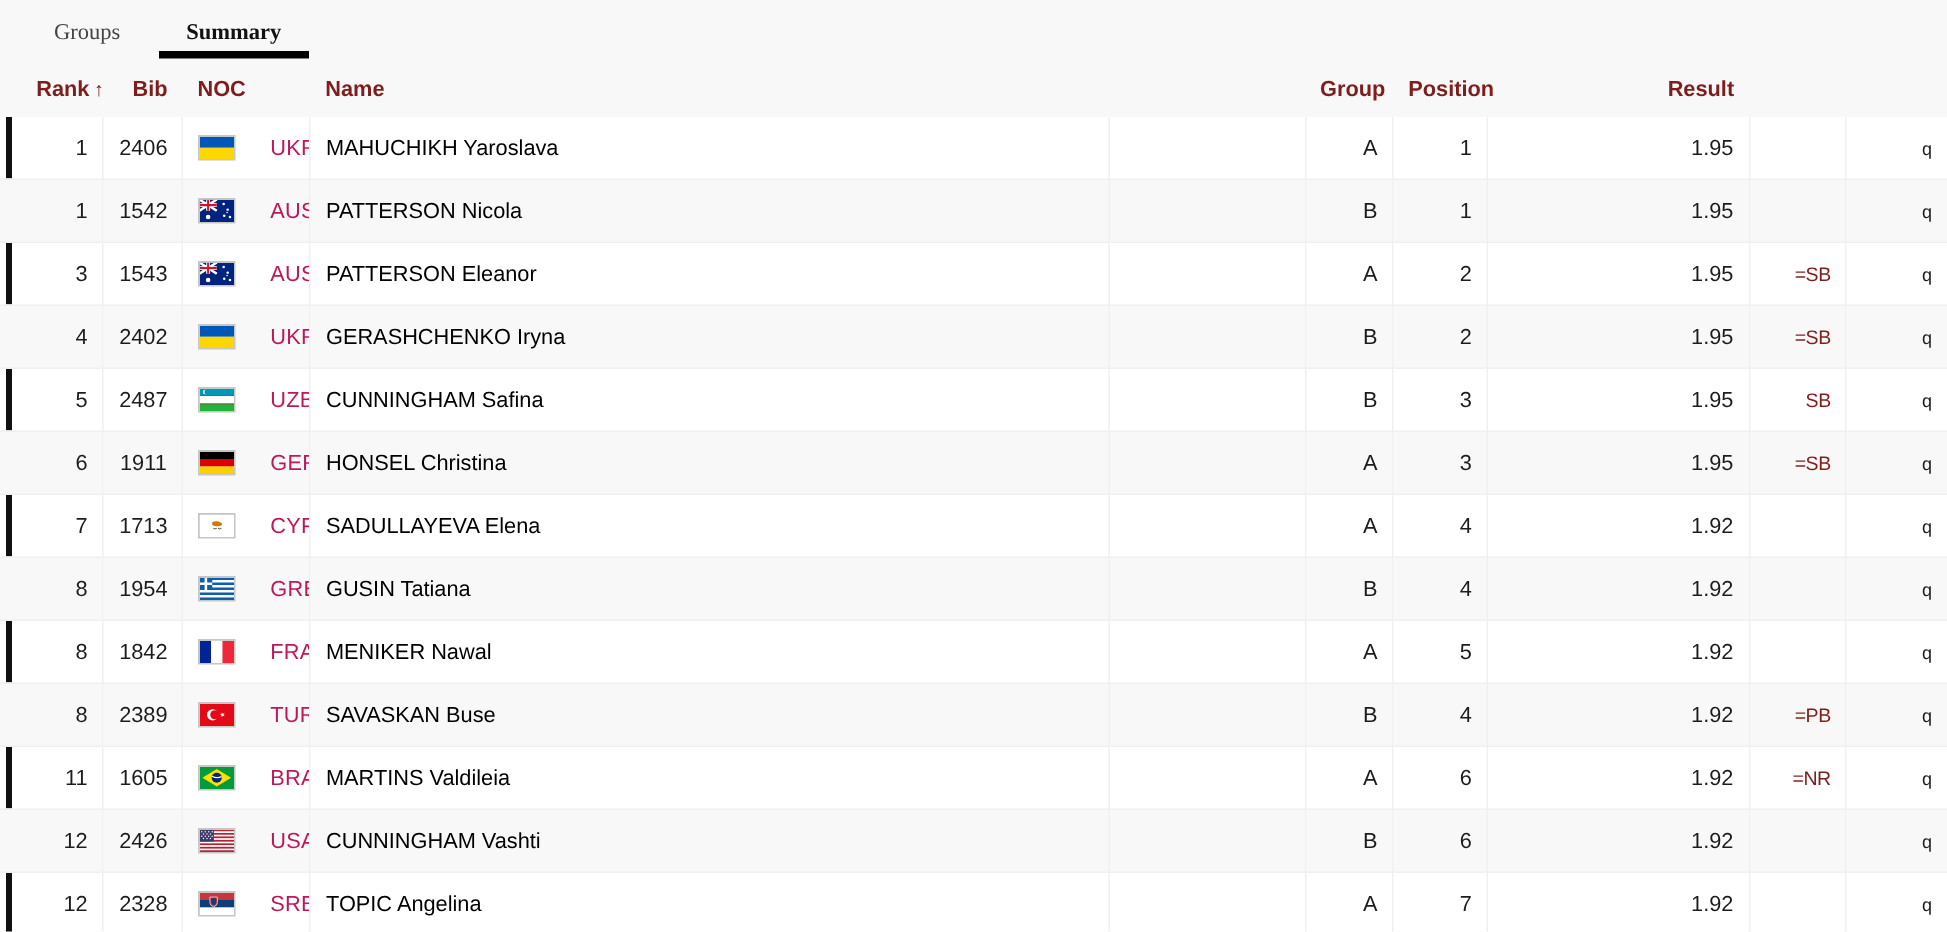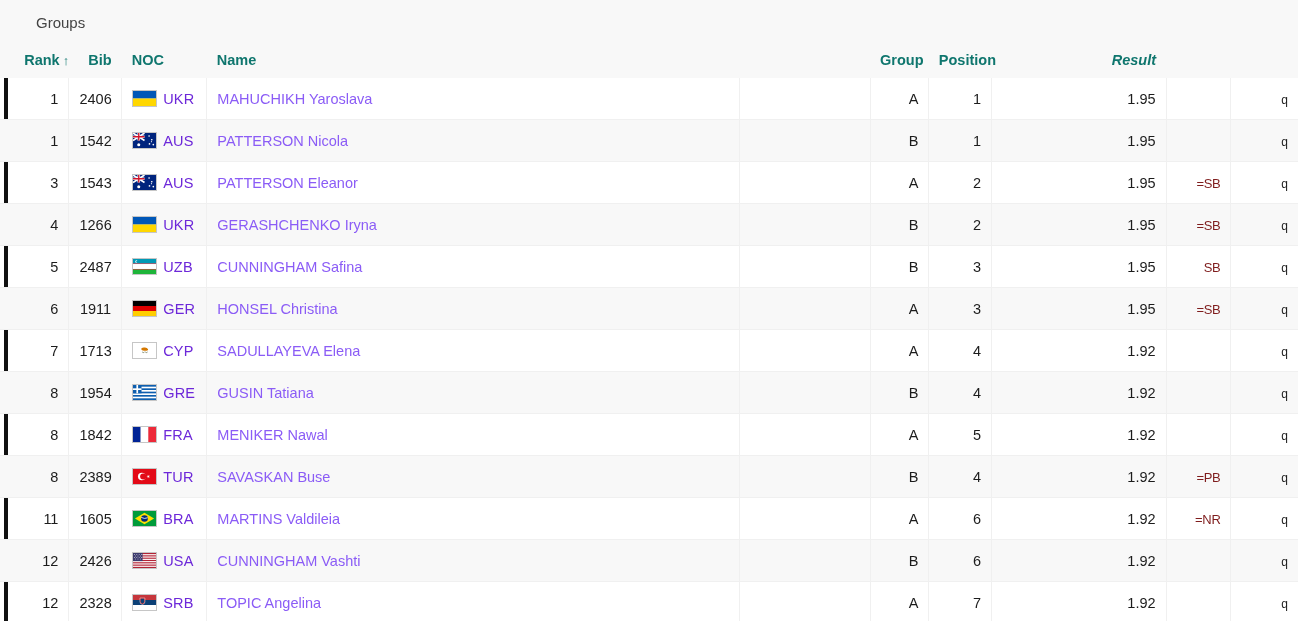--- a/index.html
+++ b/index.html
@@ -23,20 +23,21 @@
   .tab {
     position: relative;
     height: 44px;
     display: flex;
     align-items: center;
     padding: 0 22px;
     font-size: 15px;
     color: #444444;
     cursor: pointer;
     white-space: nowrap;
+    font-family: Liberation Serif, serif;
   }
   .tab.active {
     color: #111111;
     font-weight: bold;
   }
   .tab.active .tab-underline {
     position: absolute;
     left: 4px; right: 4px;
     bottom: 5px;
     height: 5px;
@@ -53,21 +54,21 @@
     width: 1298px;
     border-collapse: collapse;
     table-layout: fixed;
     font-size: 14.5px;
     color: #1c1c1c;
   }
   table.results thead th {
     background: #f8f8f8;
     font-size: 14.5px;
     font-weight: bold;
-    color: #0f766e;
+    color: #7f1d1d;
     padding: 0 10px 10px 10px;
     height: 34px;
     vertical-align: bottom;
     border: none;
     white-space: nowrap;
   }
   table.results tbody td {
     height: 41px;
     padding: 0 10px;
     border-bottom: 1px solid #f0f0f0;
@@ -90,21 +91,21 @@
   .c-group  { width: 58px;  text-align: right; }
   .c-pos    { width: 62px;  text-align: right; }
   .c-result { width: 172px; text-align: right; }
   .c-badge  { width: 64px;  text-align: right; }
   .c-qual   { width: 66px;  text-align: right; }
 
   
   th.c-rank, th.c-bib { text-align: right; }
   th.c-rank { text-align: left; padding-left: 14px; }
   th.c-group, th.c-pos { text-align: center; }
-  th.c-result { text-align: right; padding-right: 26px; font-style: italic; }
+  th.c-result { text-align: right; padding-right: 26px; }
 
   
   .marker {
     width: 4px;
     height: 41px;
     background: #111111;
     margin-left: 4px;
   }
   tr.even .marker { background: transparent; }
 
@@ -116,42 +117,46 @@
   }
   .flag {
     width: 25px; height: 17px;
     flex: 0 0 25px;
     border: 1px solid rgba(0,0,0,0.10);
     overflow: hidden;
     position: relative;
     background: #ddd;
   }
   .flag svg { display: block; width: 100%; height: 100%; }
-  .noc-code { font-size: 14.5px; color: #6d28d9; letter-spacing: 0.2px; }
-
-  .name-text { font-size: 14.5px; color: #8b5cf6; }
+  .noc-code { font-size: 14.5px; color: #be185d; letter-spacing: 0.2px; margin-left: 17px; }
+
+  .name-text { font-size: 14.5px; color: #000000; }
 
   .badge {
     font-size: 13px;
     color: #7f1d1d;
     letter-spacing: -0.3px;
   }
   .qual {
     font-size: 12px;
     color: #1c1c1c;
   }
   .sort-arrow { font-size: 13px; padding-left: 3px; font-weight: normal; }
 </style>
 </head>
 <body>
 
 <div class="tabbar">
   <div class="tab">
     <span>Groups</span>
 
+  </div>
+  <div class="tab active">
+    <span>Summary</span>
+    <span class="tab-underline" style="display: block;"></span>
   </div>
 </div>
 
 <div class="table-wrap">
   <table class="results">
     <thead>
       <tr>
         <th class="c-mark"></th>
         <th class="c-rank"><span>Rank</span><span class="sort-arrow">↑</span></th>
         <th class="c-bib">Bib</th>
@@ -236,21 +241,21 @@
           <td class="c-pos">2</td>
           <td class="c-result">1.95</td>
           <td class="c-badge"><span class="badge">=SB</span></td>
           <td class="c-qual"><span class="qual">q</span></td>
         </tr>
         <tr class="even">
           <td class="c-mark">
             <div class="marker"></div>
           </td>
           <td class="c-rank">4</td>
-          <td class="c-bib">1266</td>
+          <td class="c-bib">2402</td>
           <td class="c-noc">
             <span class="noc-cell">
               <span class="flag">
                 <svg viewBox="0 0 30 20" preserveAspectRatio="none">
                   <use href="#flag-ukr"></use>
                 </svg>
               </span>
               <span class="noc-code">UKR</span>
             </span>
           </td>

